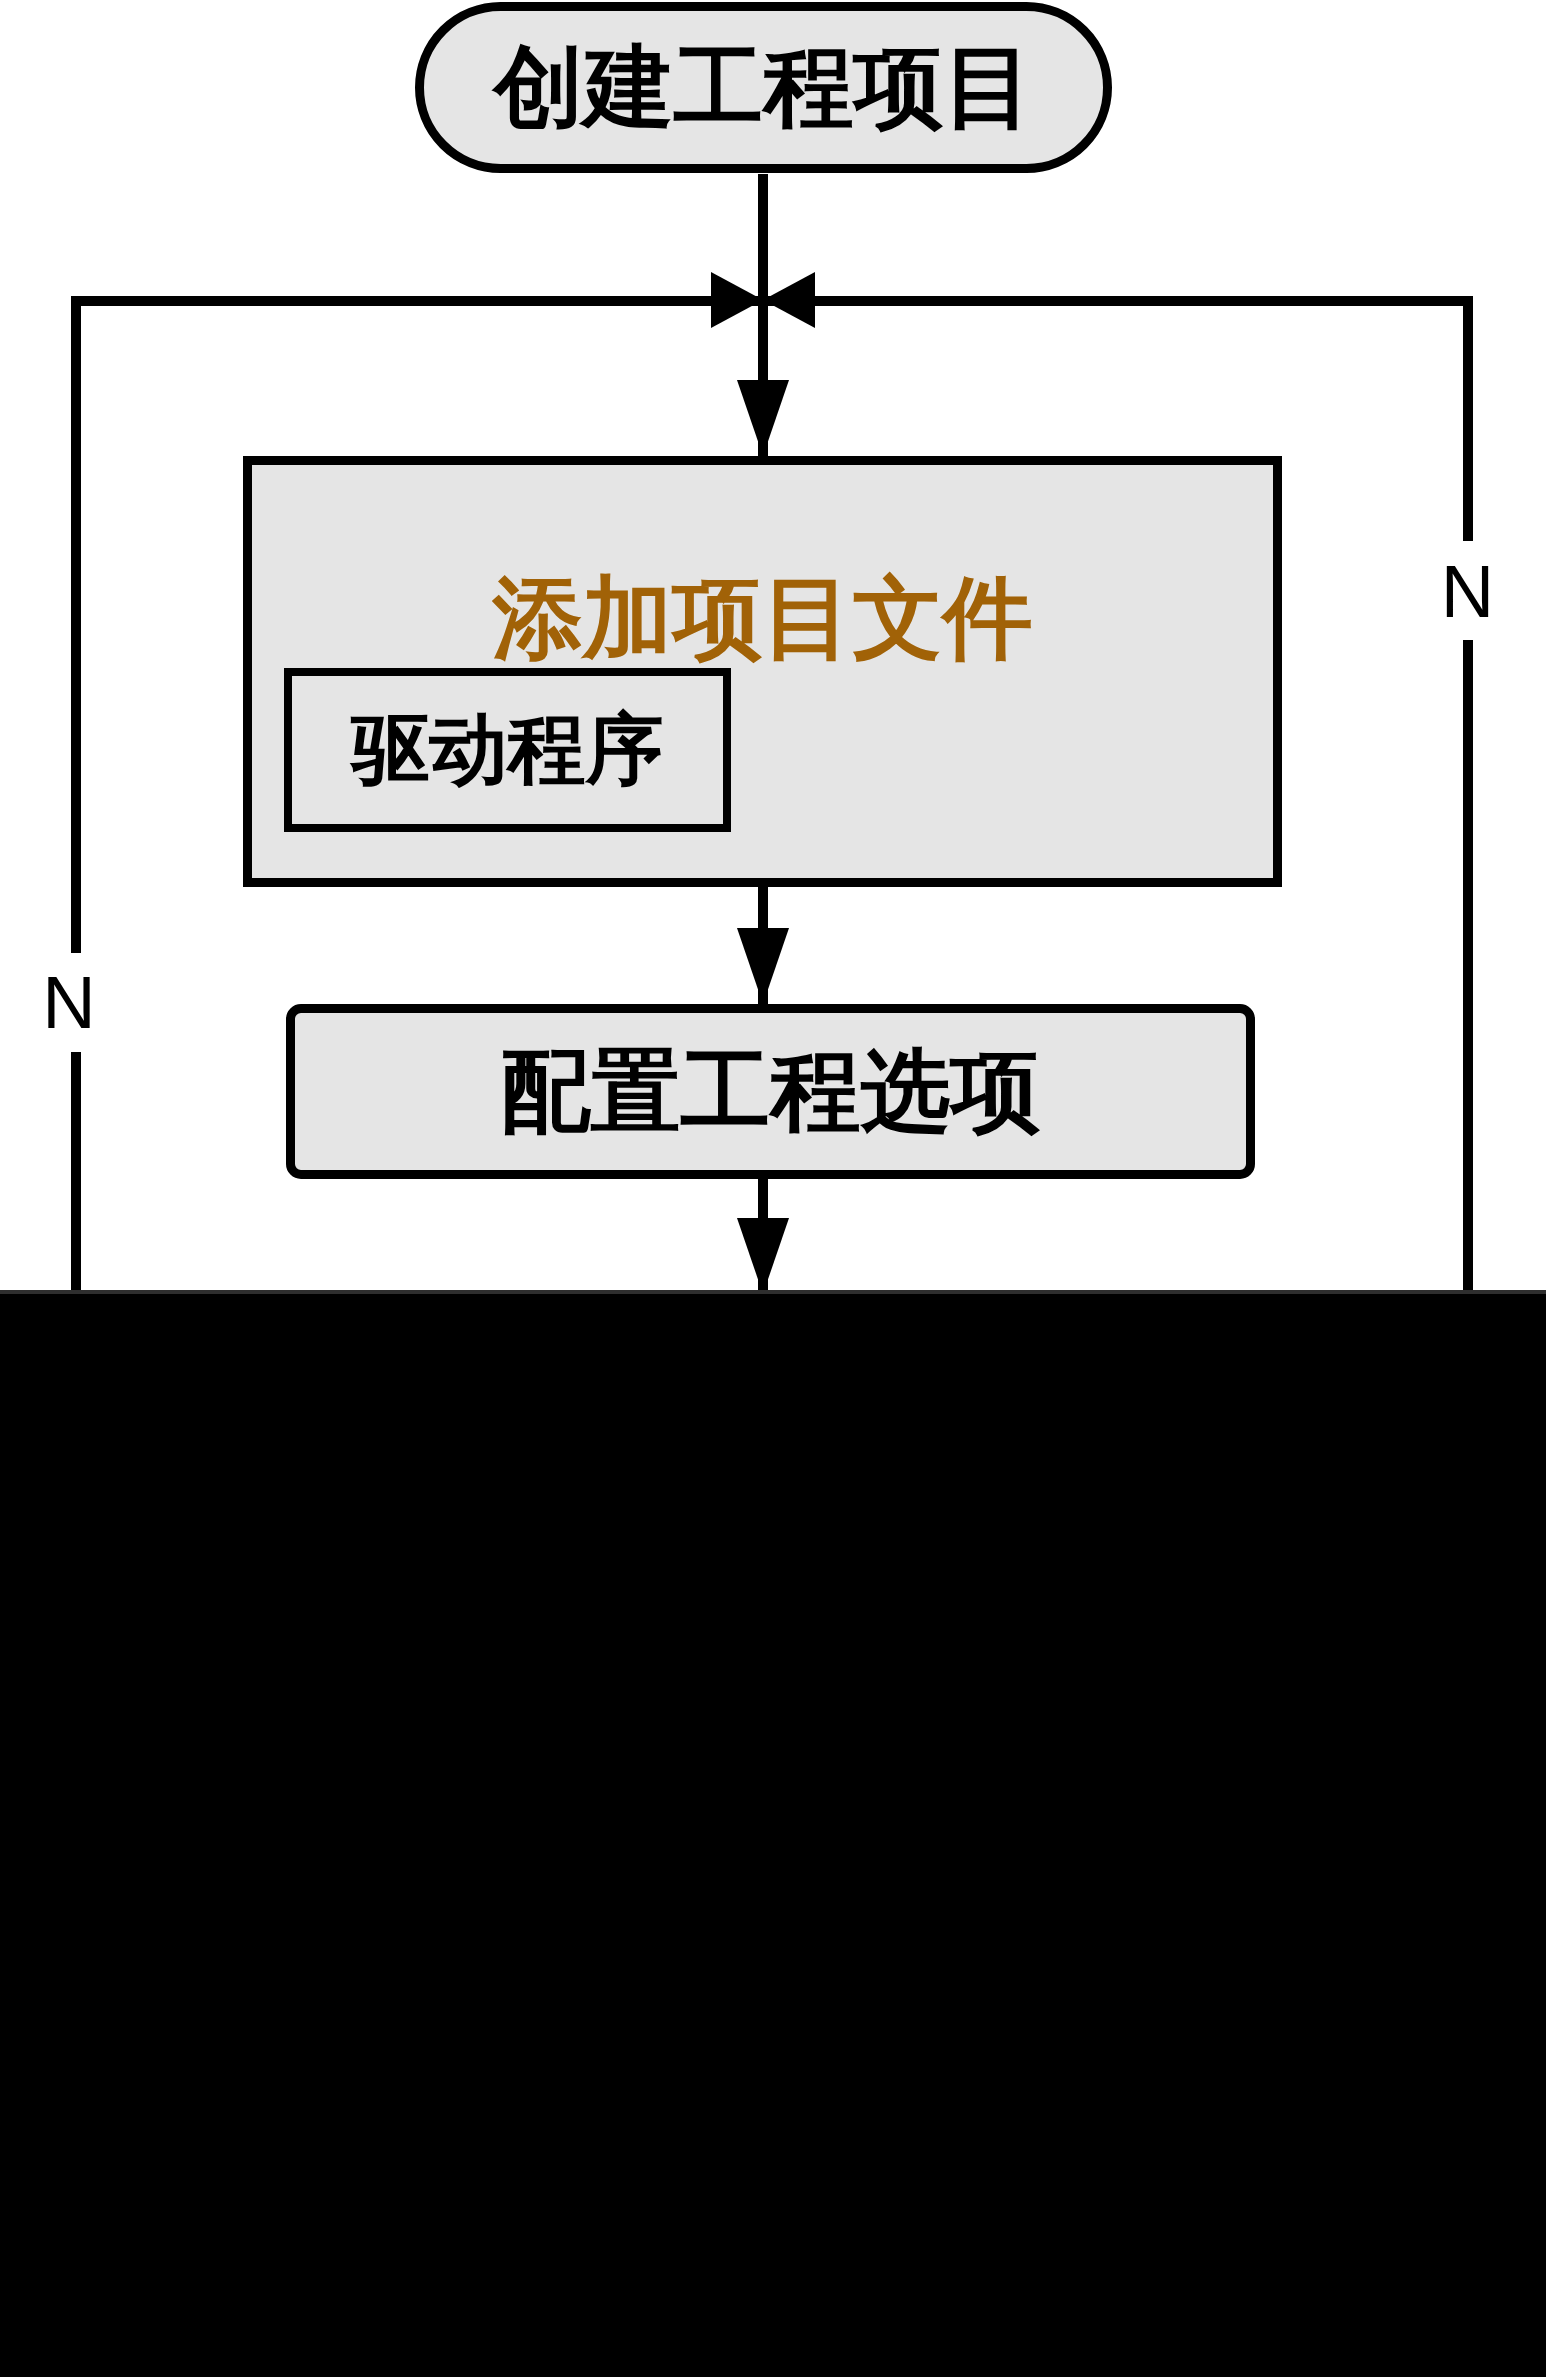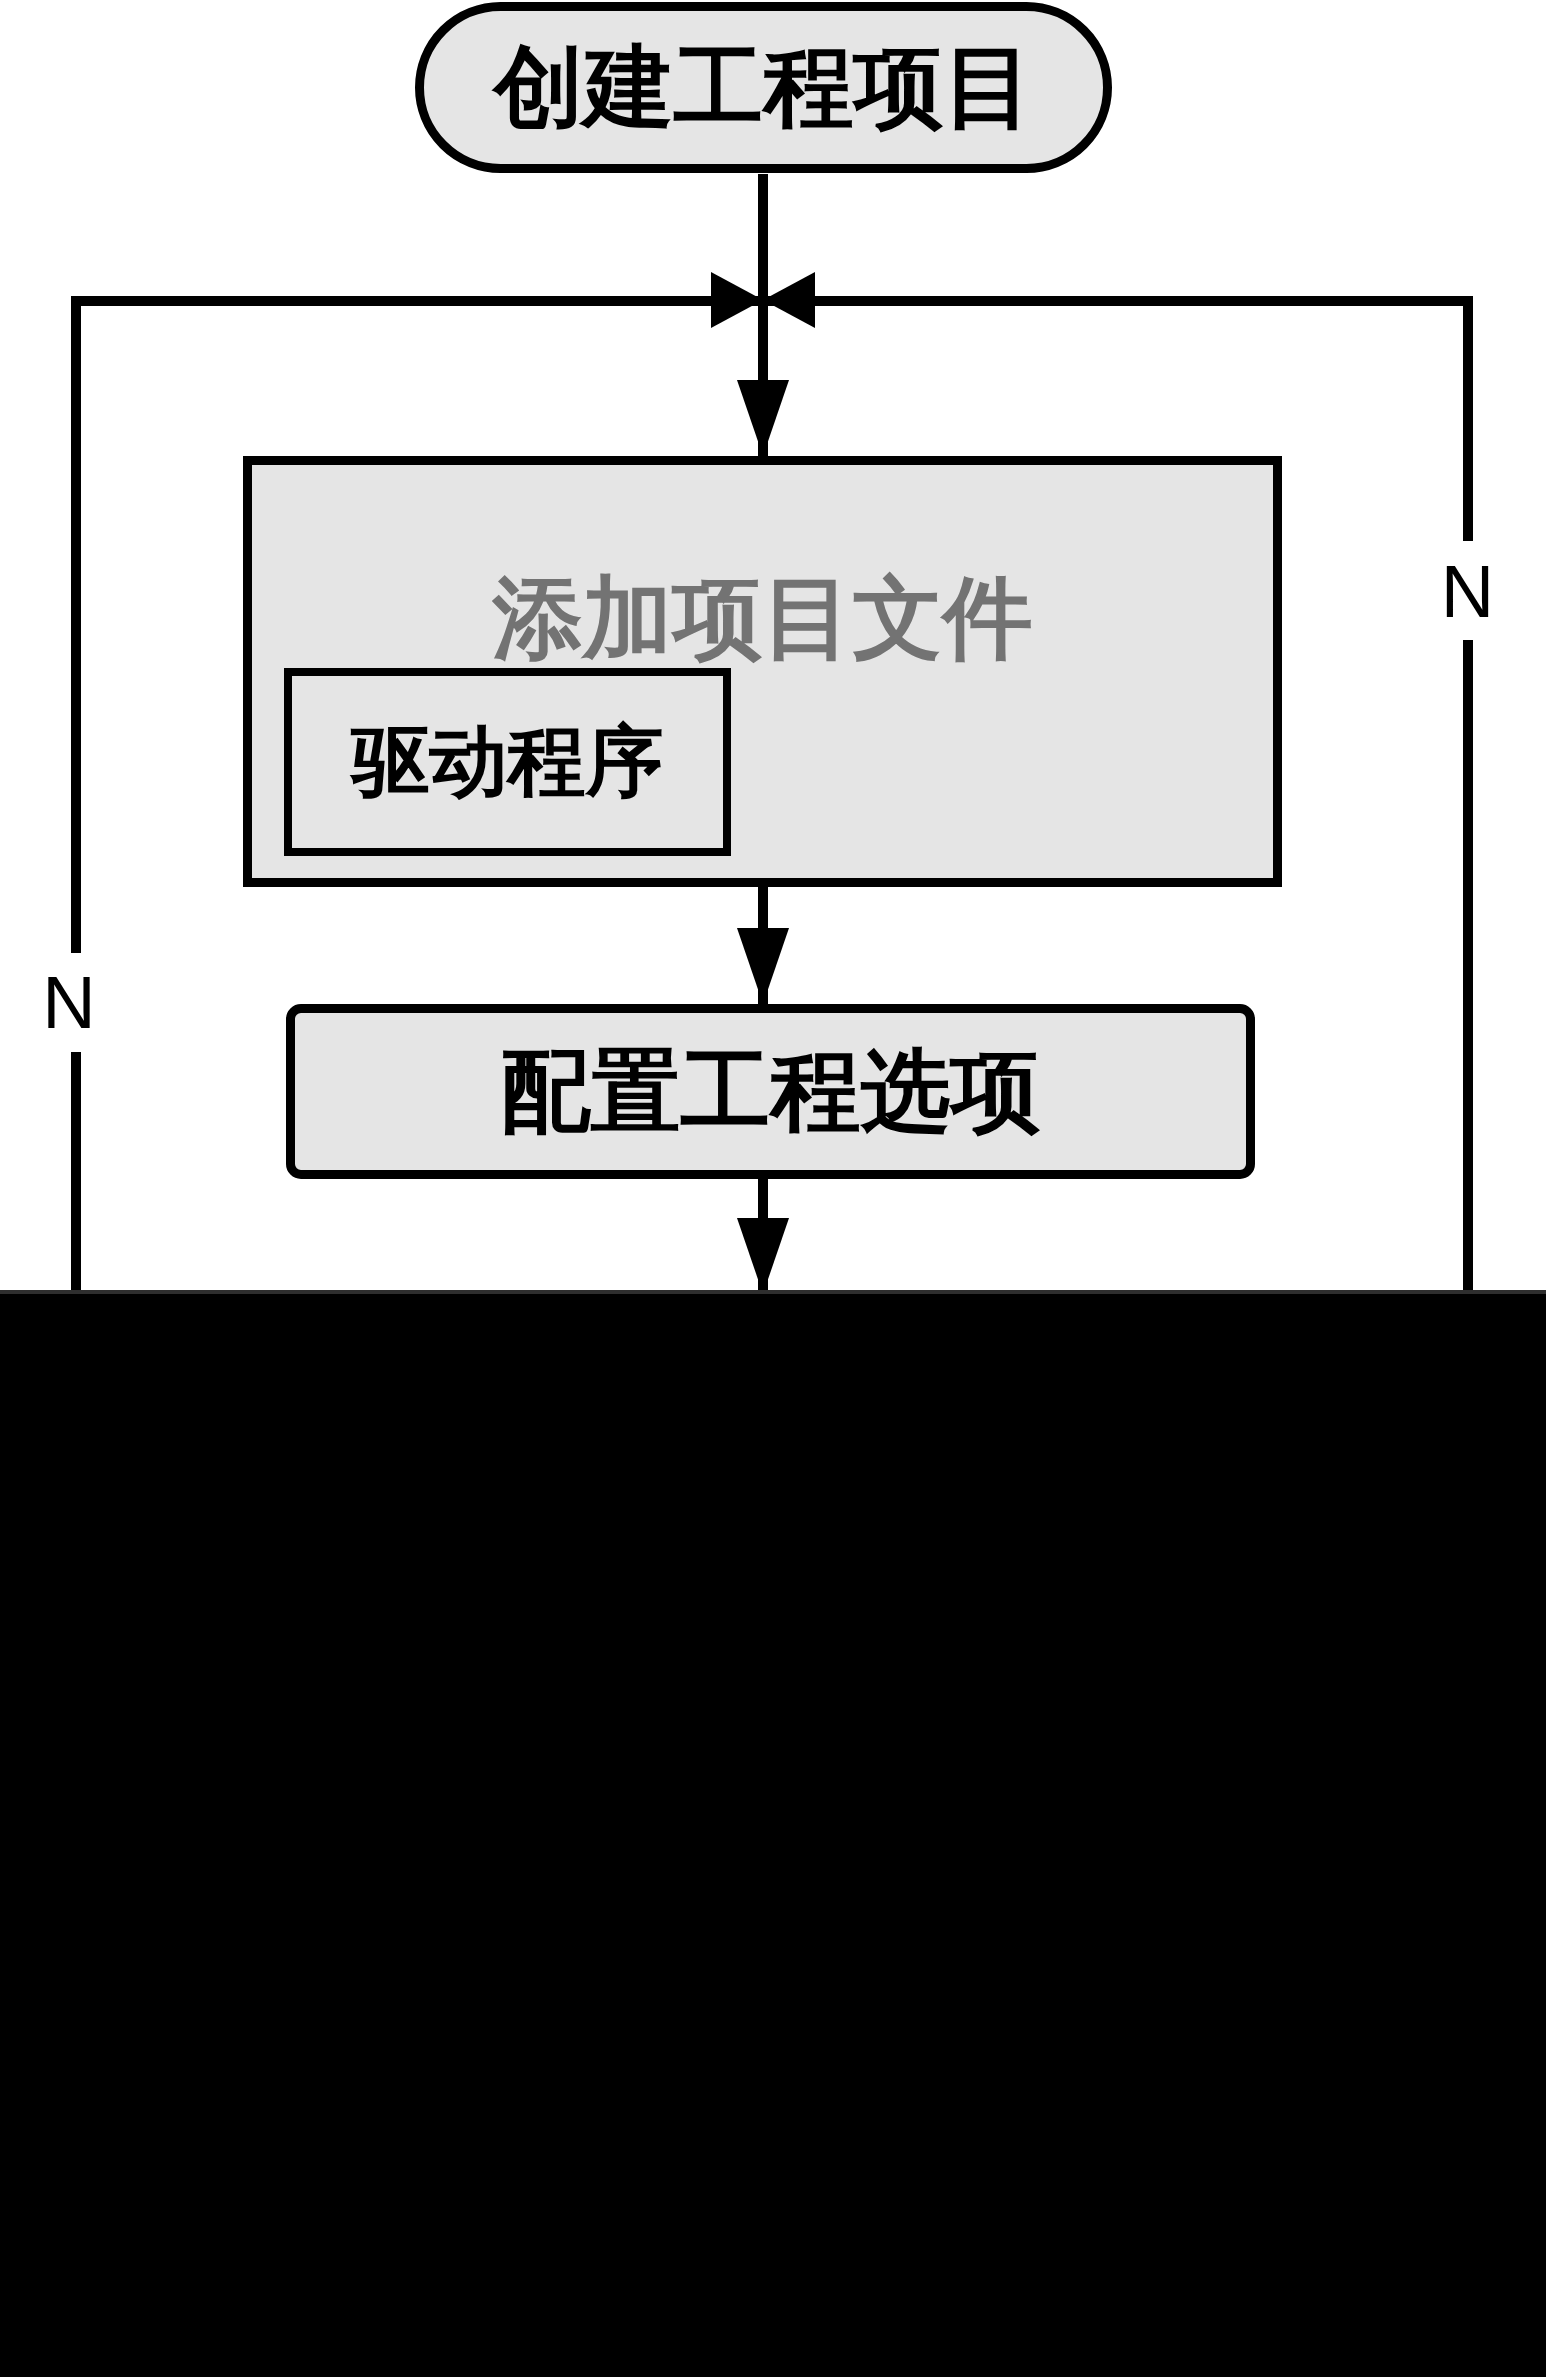--- a/index.html
+++ b/index.html
@@ -41,21 +41,21 @@
     font-size: 90px;
   }
   .subbox {
     border-width: 8.6px;
     font-size: 78px;
   }
   .confbox { font-size: 90px; }
   .boxtitle {
     position: absolute;
     text-align: center;
-    color: #737373;
+    color: #a16207;
     font-weight: bold;
     font-size: 90px;
     line-height: 1;
   }
   .dart-down {
     position: absolute;
     width: 0; height: 0;
     border-left: 26px solid transparent;
     border-right: 26px solid transparent;
     border-top: 76px solid #000000;
@@ -130,21 +130,21 @@
 
   <div class="vline" style="left:1463px; top:296px; width:9.5px; height:245px;"></div>
   <div class="vline" style="left:1463px; top:640px; width:9.5px; height:654px;"></div>
   <div class="nlabel" style="left:1420px; top:553px;">
     <span>N</span>
   </div>
 
   <div class="node bigbox" style="left:243px; top:456px; width:1039px; height:431px;"></div>
   <div class="boxtitle" style="left:243px; top:573px; width:1039px;">添加项目文件</div>
 
-  <div class="node subbox" style="left:284px; top:668px; width:447px; height:188px;">
+  <div class="node subbox" style="left:284px; top:668px; width:447px; height:164px;">
     <span>驱动程序</span>
   </div>
 
 
   <div class="vline" style="left:758px; top:887px; width:9.5px; height:117px;"></div>
   <div class="dart-down" style="left:737px; top:928px;"></div>
 
   <div class="node confbox" style="left:286px; top:1004px; width:969px; height:175px;border-radius:15px;">
     <span>配置工程选项</span>
   </div>

